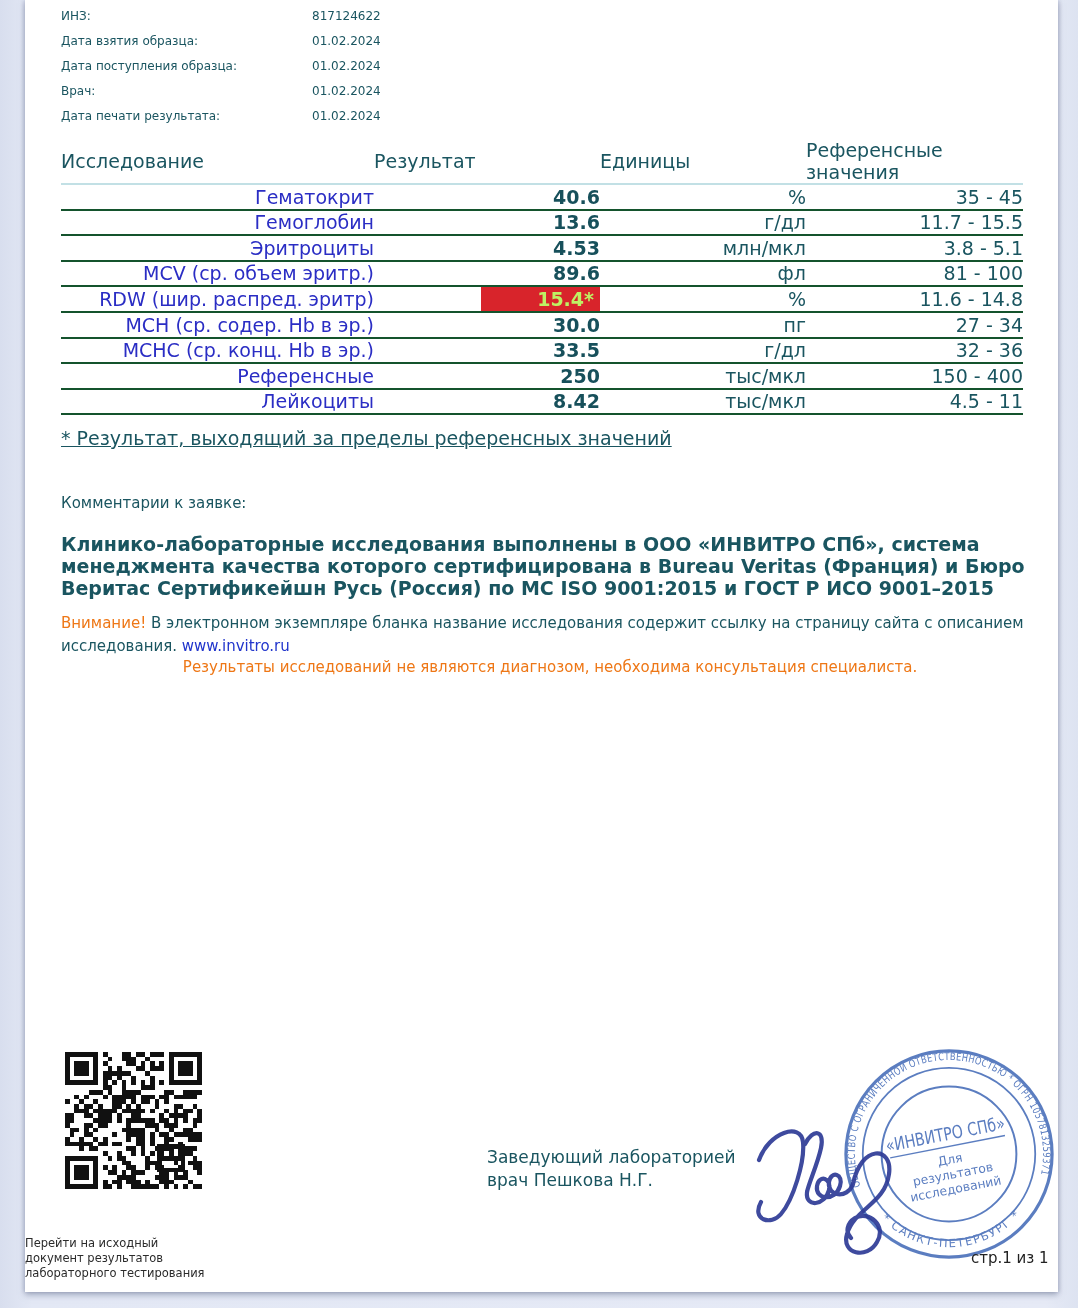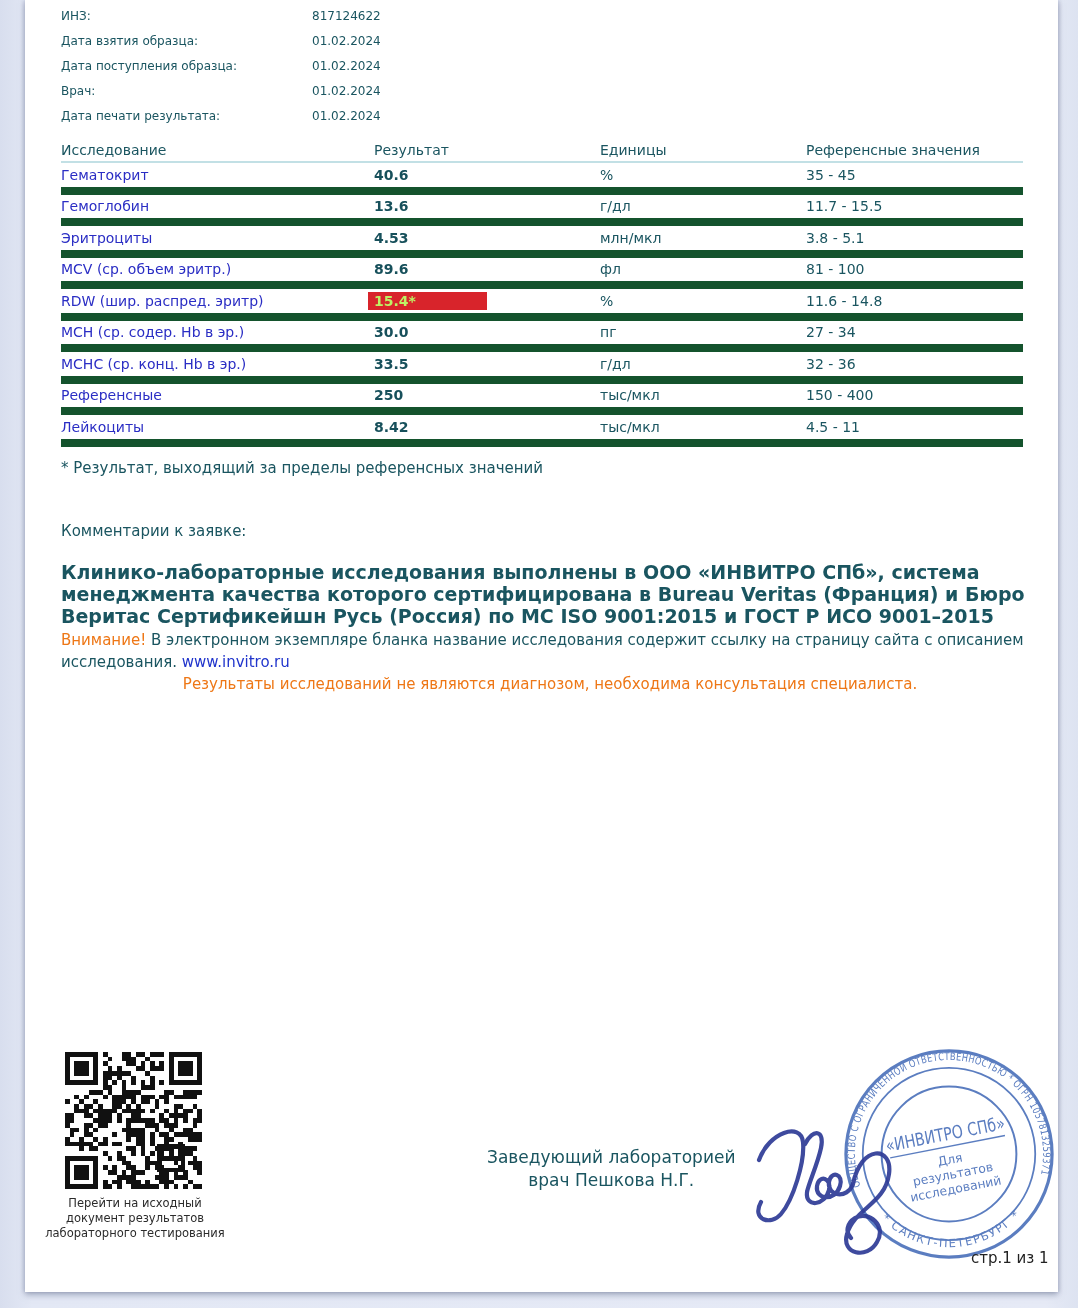--- a/index.html
+++ b/index.html
@@ -4,39 +4,39 @@
 <style>
   html,body{margin:0;padding:0;width:1078px;height:1308px;overflow:hidden;
     font-family:"DejaVu Sans","Liberation Sans",sans-serif;
     background:linear-gradient(90deg,#d8deee 0%,#e3e8f5 3%,#e6eaf6 97%,#dde3f1 100%);}
   .page{position:absolute;left:25px;top:0;width:1033px;height:1292px;background:#ffffff;
     box-shadow:0 3px 6px rgba(110,120,150,.55),2px 0 3px rgba(150,158,185,.28),-2px 0 3px rgba(150,158,185,.28);
     overflow:hidden;}
   .content{position:relative;padding:4px 0 0 36px;color:#1a5560;}
   .info-row{display:flex;line-height:25px;font-size:12px;}
   .info-label{width:251px;}
-  .results-table{margin-top:10px;width:962px;border-collapse:collapse;font-size:14px;table-layout:fixed;}
+  .results-table{margin-top:10px;width:962px;border-collapse:collapse;font-size:19px;table-layout:fixed;}
   .results-table th{height:22px;padding:0;font-weight:400;text-align:left;color:#1a5560;
     border-bottom:2px solid #c2e0e5;}
-  .results-table td{height:23.5px;padding:0;border-bottom:8px solid #14532d;vertical-align:middle;}
+  .results-table td{height:23.5px;padding:0;border-bottom:2px solid #14532d;vertical-align:middle;text-align:right;}
   .test-name{color:#2a2dc4;cursor:pointer;}
   .result-val{font-weight:bold;color:#17505b;}
   .flagged{background:#d8242b;color:#bef264;display:inline-block;min-width:107px;
     padding:1px 6px;margin-left:-6px;}
-  .footnote{margin-top:12px;font-size:15px;}
+  .footnote{margin-top:12px;font-size:19px;text-decoration:underline;}
   .comments-title{margin-top:45px;font-size:15px;}
   .cert{margin-top:21px;width:968px;font-size:19px;font-weight:bold;line-height:22px;}
-  .attention{margin-top:2px;width:978px;font-size:15px;line-height:22.5px;}
+  .attention{margin-top:13px;width:978px;font-size:15px;line-height:22.5px;}
   .warn{color:#ee7716;}
   .link{color:#2135cc;cursor:pointer;}
   .disclaimer{width:978px;font-size:15px;line-height:21px;color:#ee7716;text-align:center;}
   .qr-img{position:absolute;left:40px;top:1052px;width:137px;height:137px;}
-  .qr-caption{position:absolute;left:0;top:1196px;width:220px;text-align:center;
+  .qr-caption{position:absolute;left:0;top:1236px;width:220px;
     font-size:11.5px;line-height:15px;color:#2b2b2b;}
-  .signoff{position:absolute;left:462px;top:1146px;font-size:17px;line-height:23px;color:#1a5560;text-align:center;}
+  .signoff{position:absolute;left:462px;top:1146px;font-size:17px;line-height:23px;color:#1a5560;}
   .stamp{position:absolute;left:812px;top:1042px;width:224px;height:224px;opacity:.9;}
   .signature{position:absolute;left:718px;top:1116px;width:250px;height:150px;}
   .page-num{position:absolute;left:920px;top:1249px;font-size:15px;color:#222222;margin-left:26px;}
 </style>
 </head>
 <body>
 
 <div class="page">
   <div class="content">
 

